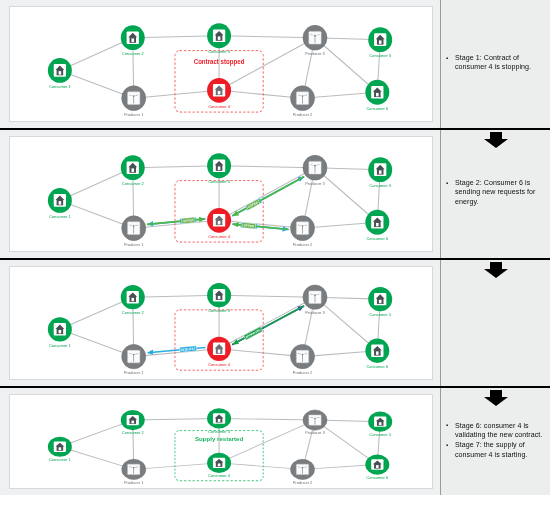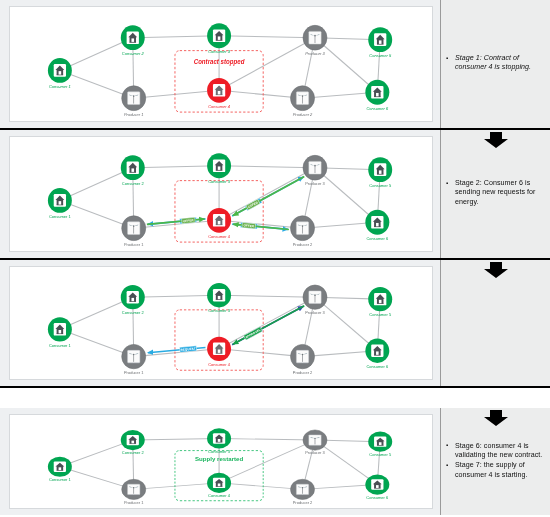--- a/index.html
+++ b/index.html
@@ -13,24 +13,24 @@
     position:relative;width:550px;height:517px;
     background:#ffffff;box-sizing:border-box;
   }
   
   .row{
     position:absolute;left:0;width:550px;
     display:flex;flex-direction:row;
     box-sizing:border-box;
     border-bottom:2px solid #000000;
   }
-  .row.r0{top:0;height:130px;font-style:italic;}
+  .row.r0{top:0;height:130px;}
   .row.r1{top:130px;height:130px;}
   .row.r2{top:260px;height:128px;}
-  .row.r3{top:408px;height:107px;border-bottom:none;}
+  .row.r3{top:388px;height:107px;border-bottom:none;}
 
   .diagram-cell{
     position:relative;
     width:440px;height:100%;
     box-sizing:border-box;
     background:#eef0f2;
     padding:6px 7px 6px 9px;
   }
   .canvas{
     position:relative;

